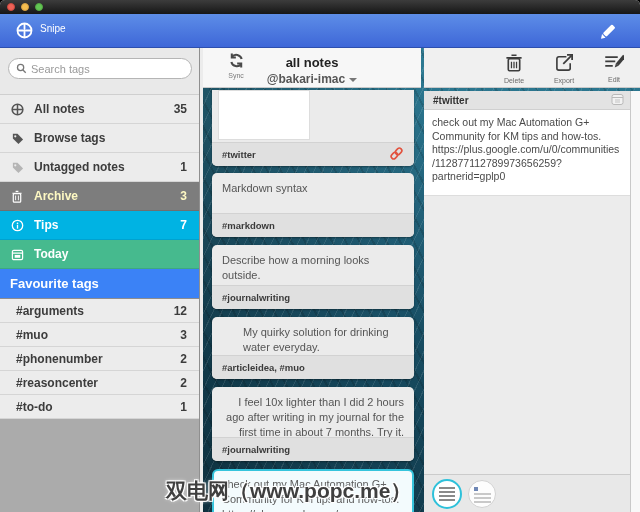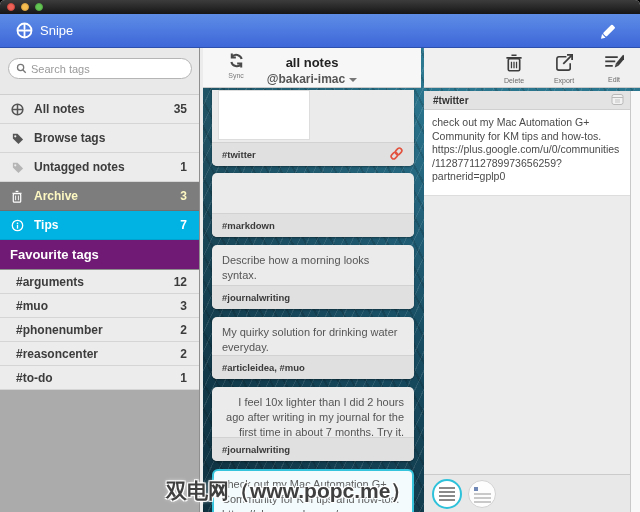--- a/index.html
+++ b/index.html
@@ -14,42 +14,42 @@
   .tl { position:absolute; top:3px; width:8px; height:8px; border-radius:50%; }
   .tl.red { left:7px;  background:#ee6156; border:1px solid #c94a41;}
   .tl.yel { left:21px; background:#f5bd4f; border:1px solid #d6a043;}
   .tl.grn { left:35px; background:#62c554; border:1px solid #54a843;}
 
   
   .appbar { position:absolute; left:0; top:14px; width:640px; height:34px;
     background:linear-gradient(#5d8de7,#3e67d8); border-bottom:1px solid #2d4fae; }
   .appbar .logo { position:absolute; left:16px; top:8px; }
   .appbar .appname { position:absolute; left:40px; top:9px; color:#fff;
-    font-size:13px; }
+    font-size:10px; }
   .appbar .compose { position:absolute; right:22px; top:7px; width:22px; height:22px; }
 
   
   .sidebar { position:absolute; left:0; top:48px; width:200px; height:464px;
     background:#ababab; border-right:1px solid #8f8f8f; }
   .searchwrap { height:47px; background:#e9e9e9; border-bottom:1px solid #cfcfcf;
     position:relative; }
   .searchbox { position:absolute; left:8px; top:10px; width:184px; height:21px;
     background:#fff; border:1px solid #b5b5b5; border-radius:11px;
     font-size:11px; color:#9a9a9a; display:flex; align-items:center; padding-left:7px; }
   .searchbox svg { margin-right:4px; flex:0 0 auto; }
   .srow { height:29px; background:#ececec; border-bottom:1px solid #d5d5d5;
     display:flex; align-items:center; padding:0 12px 0 10px; font-size:12px;
     font-weight:bold; color:#3c3c3c; }
   .srow .ic { width:14px; height:14px; margin-right:10px; flex:0 0 auto;
     display:flex; align-items:center; justify-content:center; }
   .srow .cnt { margin-left:auto; font-weight:bold; }
   .srow.dark  { background:#7d7d7d; border-bottom:1px solid #6f6f6f; color:#fef9c3; }
   .srow.cyan  { background:#00b3e3; border-bottom:1px solid #00a2cf; color:#fff; }
   .srow.green { background:#46ba8e; border-bottom:1px solid #3ea881; color:#fff; }
-  .favhead { height:30px; background:#701a75; border-bottom:1px solid #8d8d8d;
+  .favhead { height:30px; background:#3b82f6; border-bottom:1px solid #8d8d8d;
     display:flex; align-items:center; padding-left:10px; color:#fff;
     font-size:13px; font-weight:bold; }
   .frow { height:24px; background:#ececec; border-bottom:1px solid #d5d5d5;
     display:flex; align-items:center; padding:0 12px 0 16px; font-size:12px;
     font-weight:bold; color:#3c3c3c; }
   .frow .cnt { margin-left:auto; }
 
   
   .contentbg { position:absolute; left:203px; top:48px; width:437px; height:464px;
     background:
@@ -77,21 +77,21 @@
     border-radius:5px; overflow:hidden; box-shadow:0 1px 2px rgba(0,0,0,.35); }
   .card .body { padding:8px 10px; font-size:11px; color:#555; line-height:15px; }
   .card .foot { position:absolute; left:0; bottom:0; width:100%; height:24px;
     background:#e0e0e0; border-top:1px solid #d2d2d2; display:flex;
     align-items:center; padding:0 10px; font-size:9.5px; font-weight:bold; color:#3a3a3a; }
   .card.c0 { top:2px; height:76px; border-radius:0 0 5px 5px; }
   .card.c0 .thumb { position:absolute; left:6px; top:0px; width:92px; height:50px;
     background:#fff; border:1px solid #ddd; }
   .card.c1 { top:85px;  height:64px; }
   .card.c2 { top:157px; height:64px; }
-  .card.c3 { top:229px; height:62px; }
+  .card.c3 { top:229px; height:62px;padding-left:21px; }
   .card.c4 { top:299px; height:74px;text-align:right; }
   .card.sel { top:381px; height:56px; background:#f3fbfd;
     border:2px solid #36c4dc; border-radius:6px; box-shadow:none; }
   .card.sel .body { padding:6px 8px; color:#5a5a5a; overflow-wrap:anywhere; }
   .linkic { margin-left:auto; }
 
   
   .rheader { position:absolute; left:424px; top:48px; width:216px; height:40px;
     background:#f0f0f0; border-bottom:1px solid #c9c9c9; display:flex;
     justify-content:flex-end; align-items:flex-start; padding:5px 8px 0 0; gap:14px; }
@@ -218,20 +218,31 @@
         <svg width="13" height="13" viewBox="0 0 14 14">
           <circle cx="7" cy="7" r="5.6" fill="none" stroke="#fff" stroke-width="1.4"></circle>
           <circle cx="7" cy="4.6" r="0.9" fill="#fff"></circle>
           <rect x="6.3" y="6.2" width="1.4" height="4.2" fill="#fff"></rect>
         </svg>
       </span>
       <span>Tips</span>
       <span class="cnt">7</span>
     </div>
 
+    <div class="srow green">
+      <span class="ic">
+        <svg width="13" height="13" viewBox="0 0 14 14">
+          <rect x="1.5" y="2.5" width="11" height="10" rx="1.5" fill="none" stroke="#fff" stroke-width="1.3"></rect>
+          <path d="M1.5 5.5 H12.5" stroke="#fff" stroke-width="1.3"></path>
+          <rect x="4" y="7.5" width="6" height="3" fill="#fff"></rect>
+        </svg>
+      </span>
+      <span>Today</span>
+      <span class="cnt"></span>
+    </div>
 
     <div class="favhead">
       <span>Favourite tags</span>
     </div>
 
     <div class="frow">
       <span>#arguments</span>
       <span class="cnt">12</span>
     </div>
     <div class="frow">
@@ -279,27 +290,28 @@
             <g transform="rotate(-45 7.5 7.5)" fill="none" stroke="#e2523e" stroke-width="1.6">
               <rect x="1" y="5" width="7" height="5" rx="2.5"></rect>
               <rect x="7" y="5" width="7" height="5" rx="2.5"></rect>
             </g>
           </svg>
         </span>
       </div>
     </div>
 
     <div class="card c1">
+      <div class="body">Markdown syntax</div>
       <div class="foot">
         <span>#markdown</span>
       </div>
     </div>
 
     <div class="card c2">
-      <div class="body">Describe how a morning looks syntax.</div>
+      <div class="body">Describe how a morning looks outside.</div>
       <div class="foot">
         <span>#journalwriting</span>
       </div>
     </div>
 
     <div class="card c3">
       <div class="body">My quirky solution for drinking water everyday.</div>
       <div class="foot">
         <span>#articleidea, #muo</span>
       </div>

